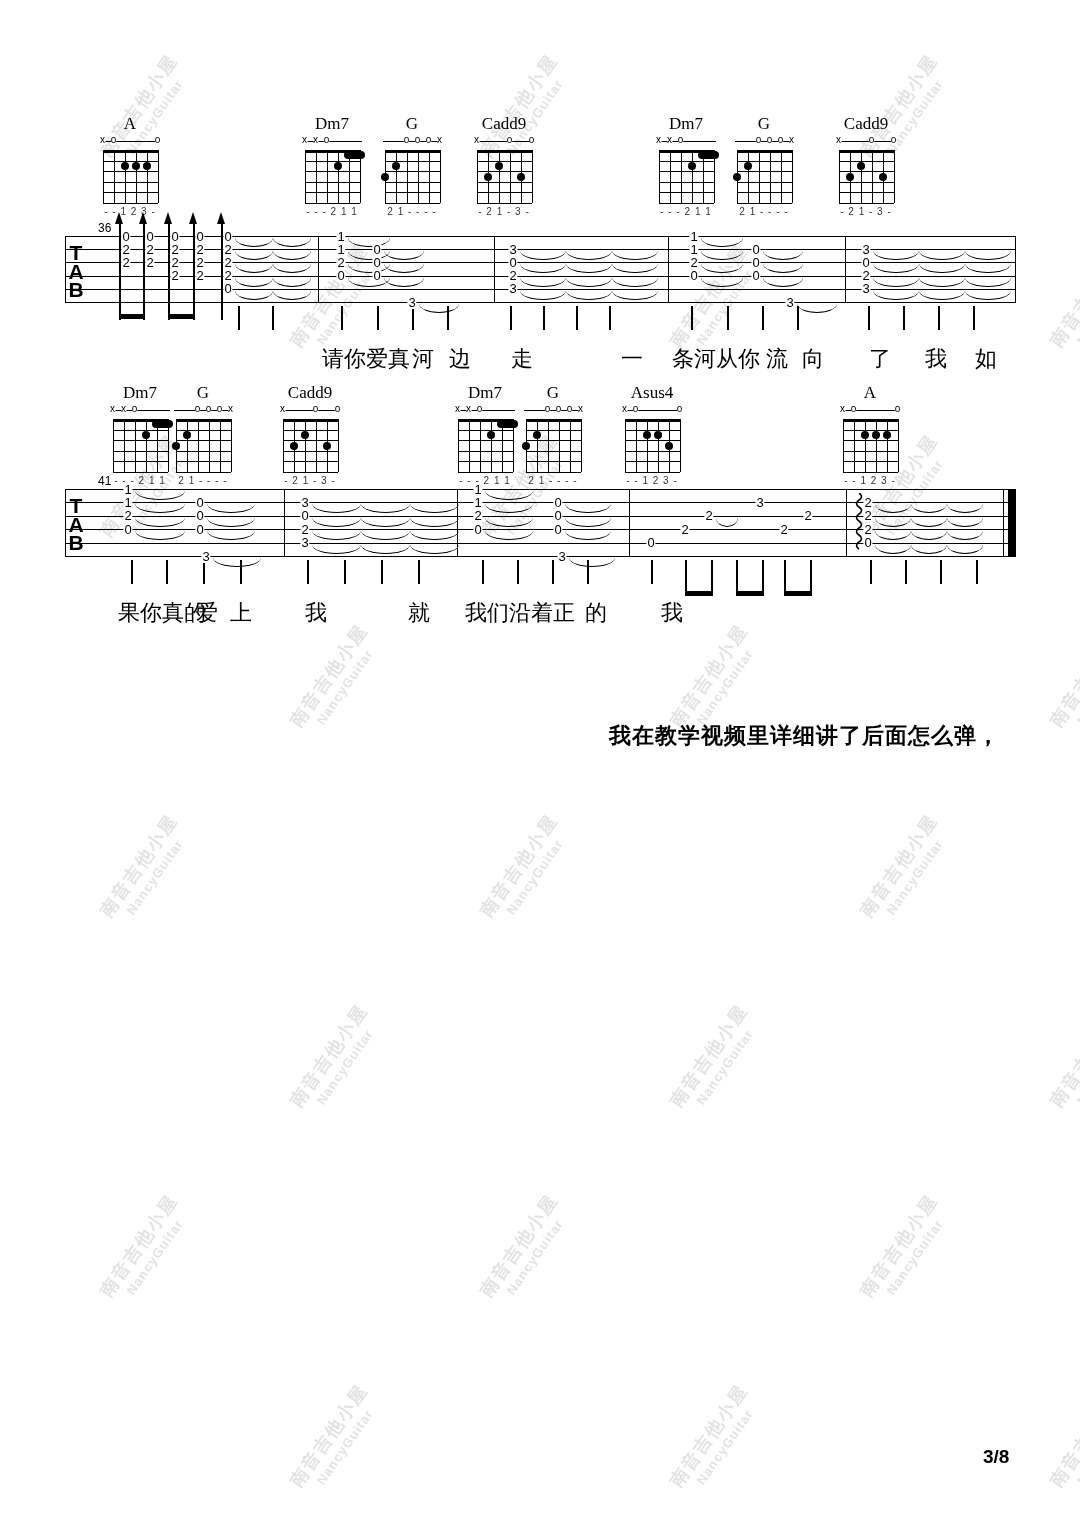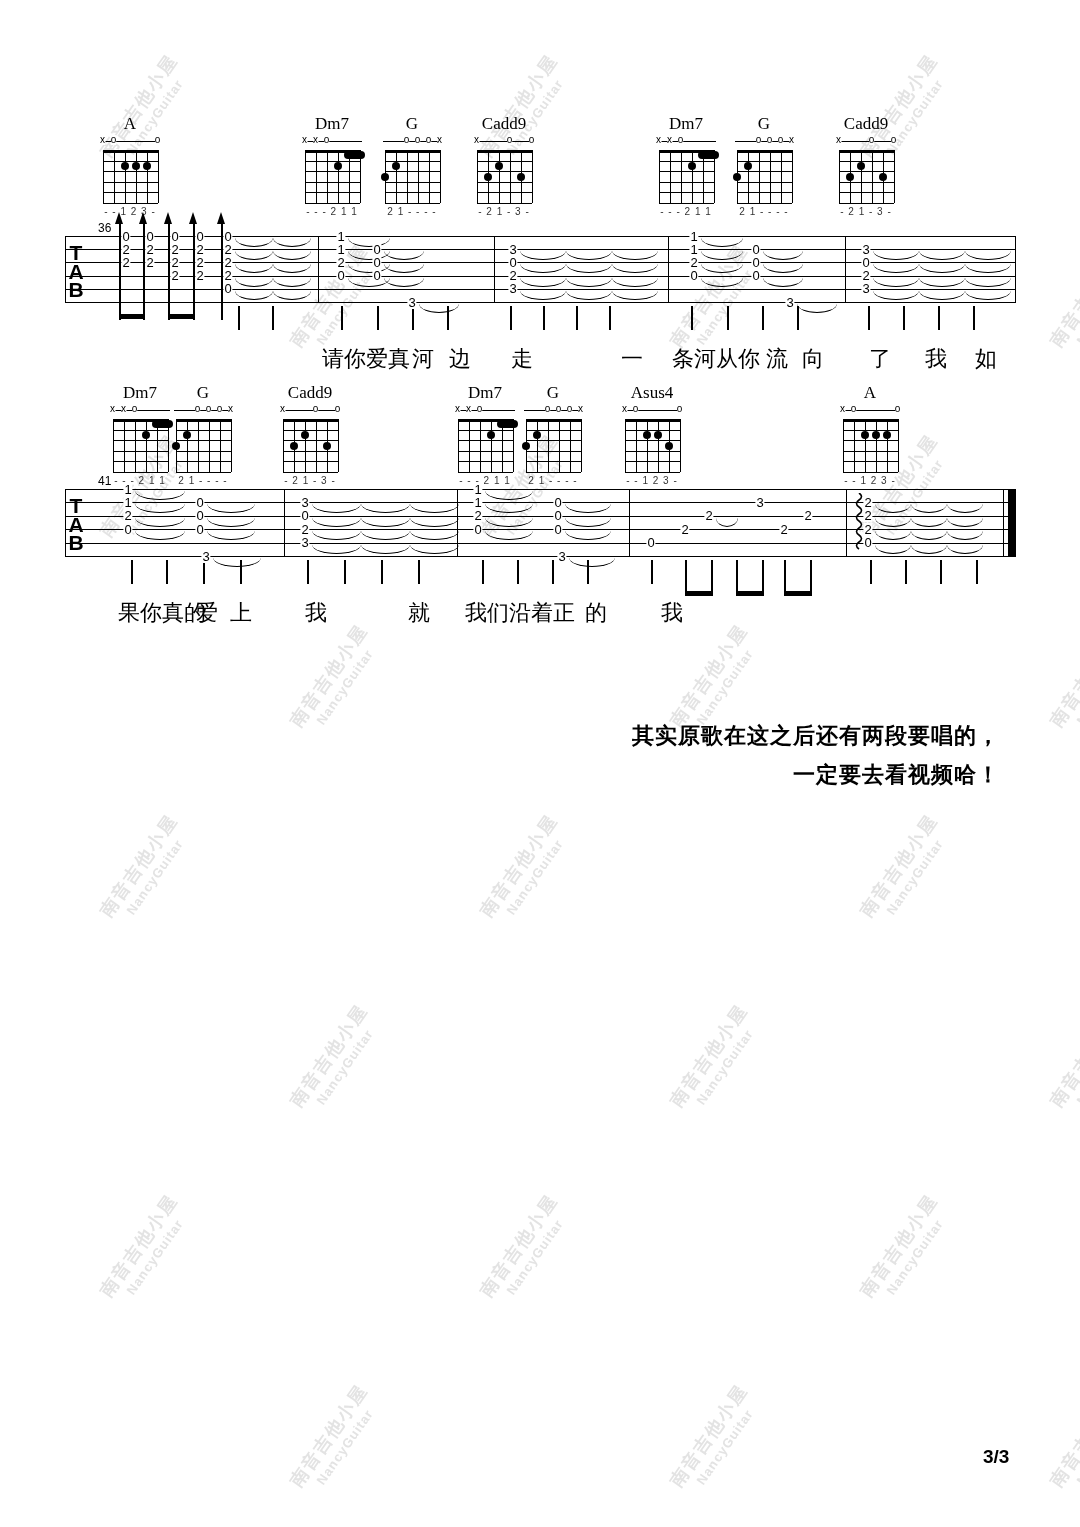--- a/index.html
+++ b/index.html
@@ -749,17 +749,16 @@
       <div class="lyric" style="left: 196px; top: 598px; font-size: 22px;">爱</div>
       <div class="lyric" style="left: 230px; top: 598px; font-size: 22px;">上</div>
       <div class="lyric" style="left: 305px; top: 598px; font-size: 22px;">我</div>
       <div class="lyric" style="left: 408px; top: 598px; font-size: 22px;">就</div>
       <div class="lyric" style="left: 465px; top: 598px; font-size: 22px;">我们沿着</div>
       <div class="lyric" style="left: 553px; top: 598px; font-size: 22px;">正</div>
       <div class="lyric" style="left: 585px; top: 598px; font-size: 22px;">的</div>
       <div class="lyric" style="left: 661px; top: 598px; font-size: 22px;">我</div>
     </div>
   <div id="noteblock" class="noteblock" style="right: 80px; top: 717px;">
-      <div class="noteline">其实原歌在这之后还有两段要唱的，</div>
-      <div class="noteline">一定要去看视频哈！</div>
+      <div class="noteline">我在教学视频里详细讲了后面怎么弹，</div>
     </div>
-  <div id="pageno" class="pageno" style="left: 983px; top: 1446px;">3/3</div>
+  <div id="pageno" class="pageno" style="left: 983px; top: 1446px;">3/8</div>
 </div>
 
 </body></html>

